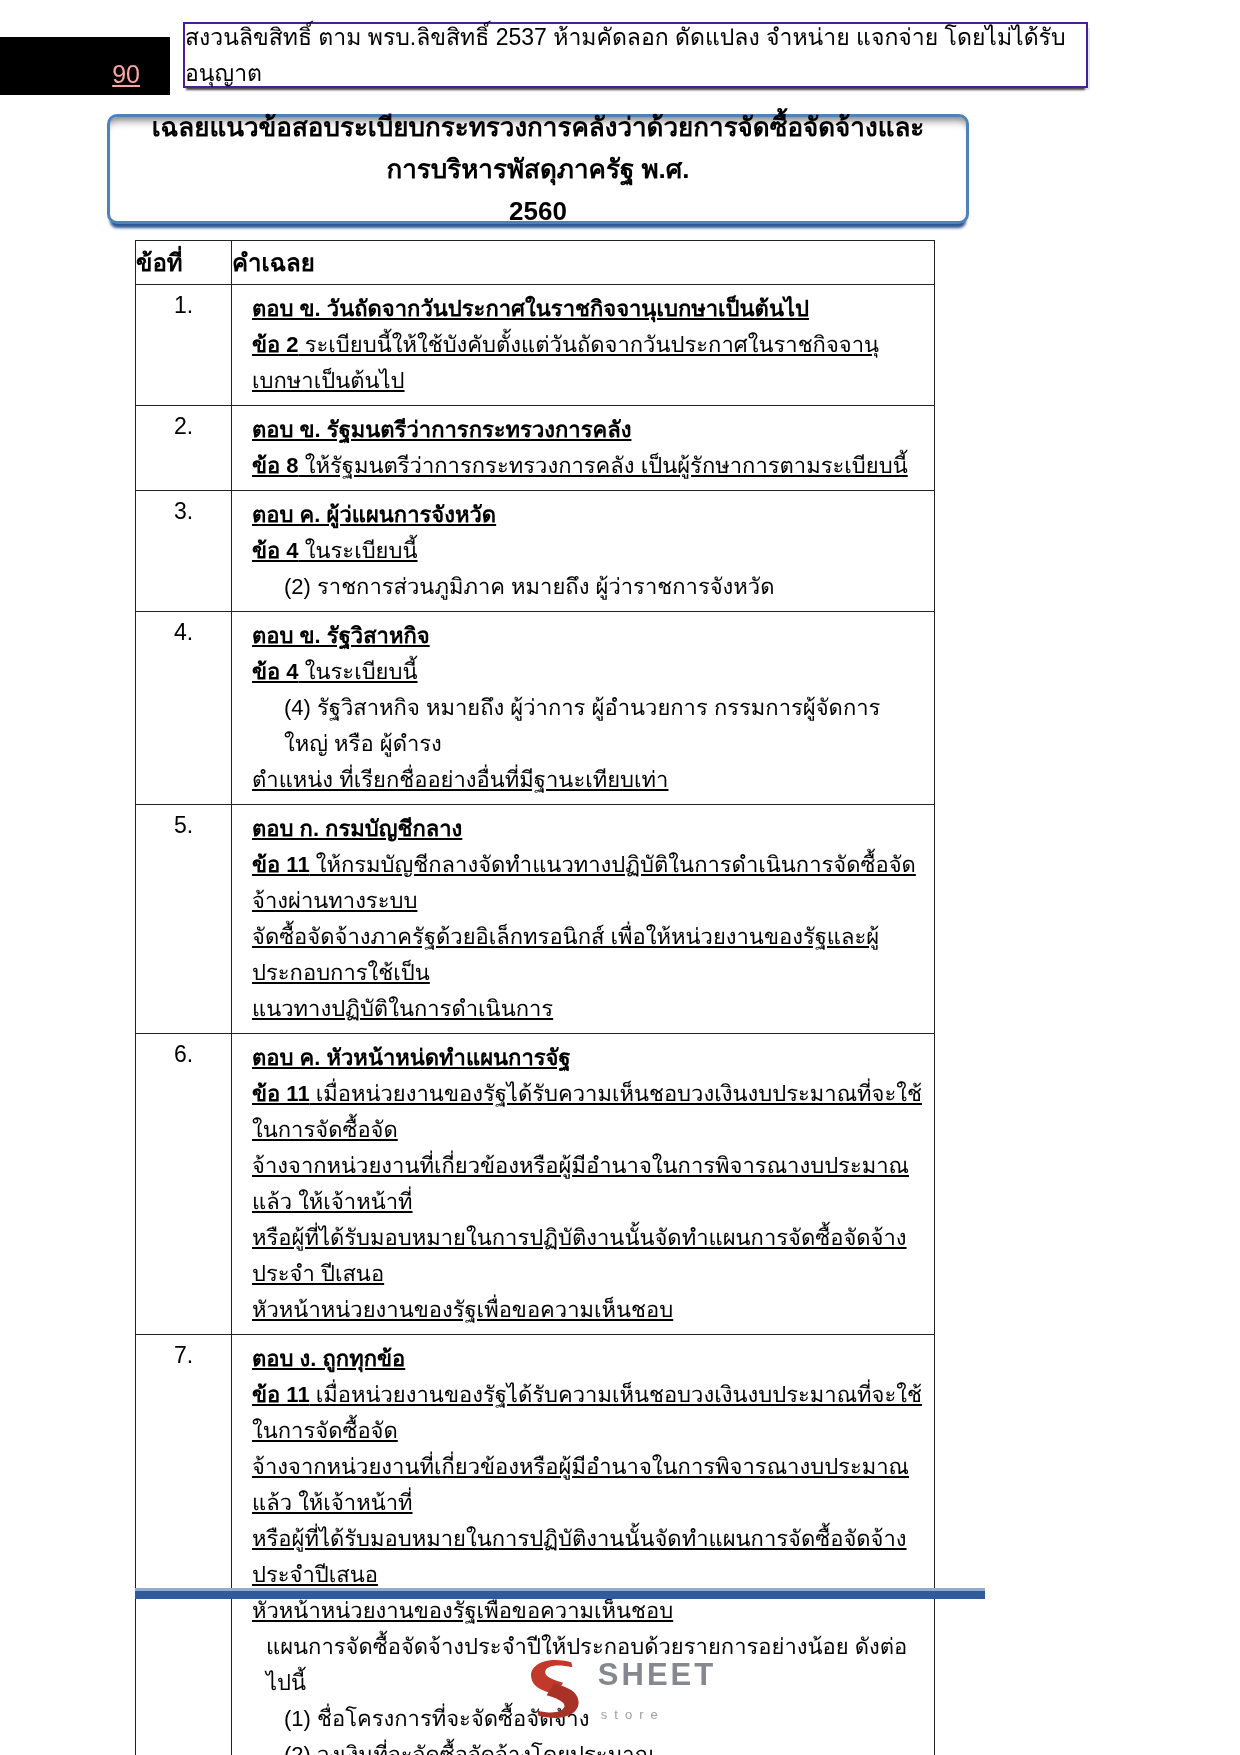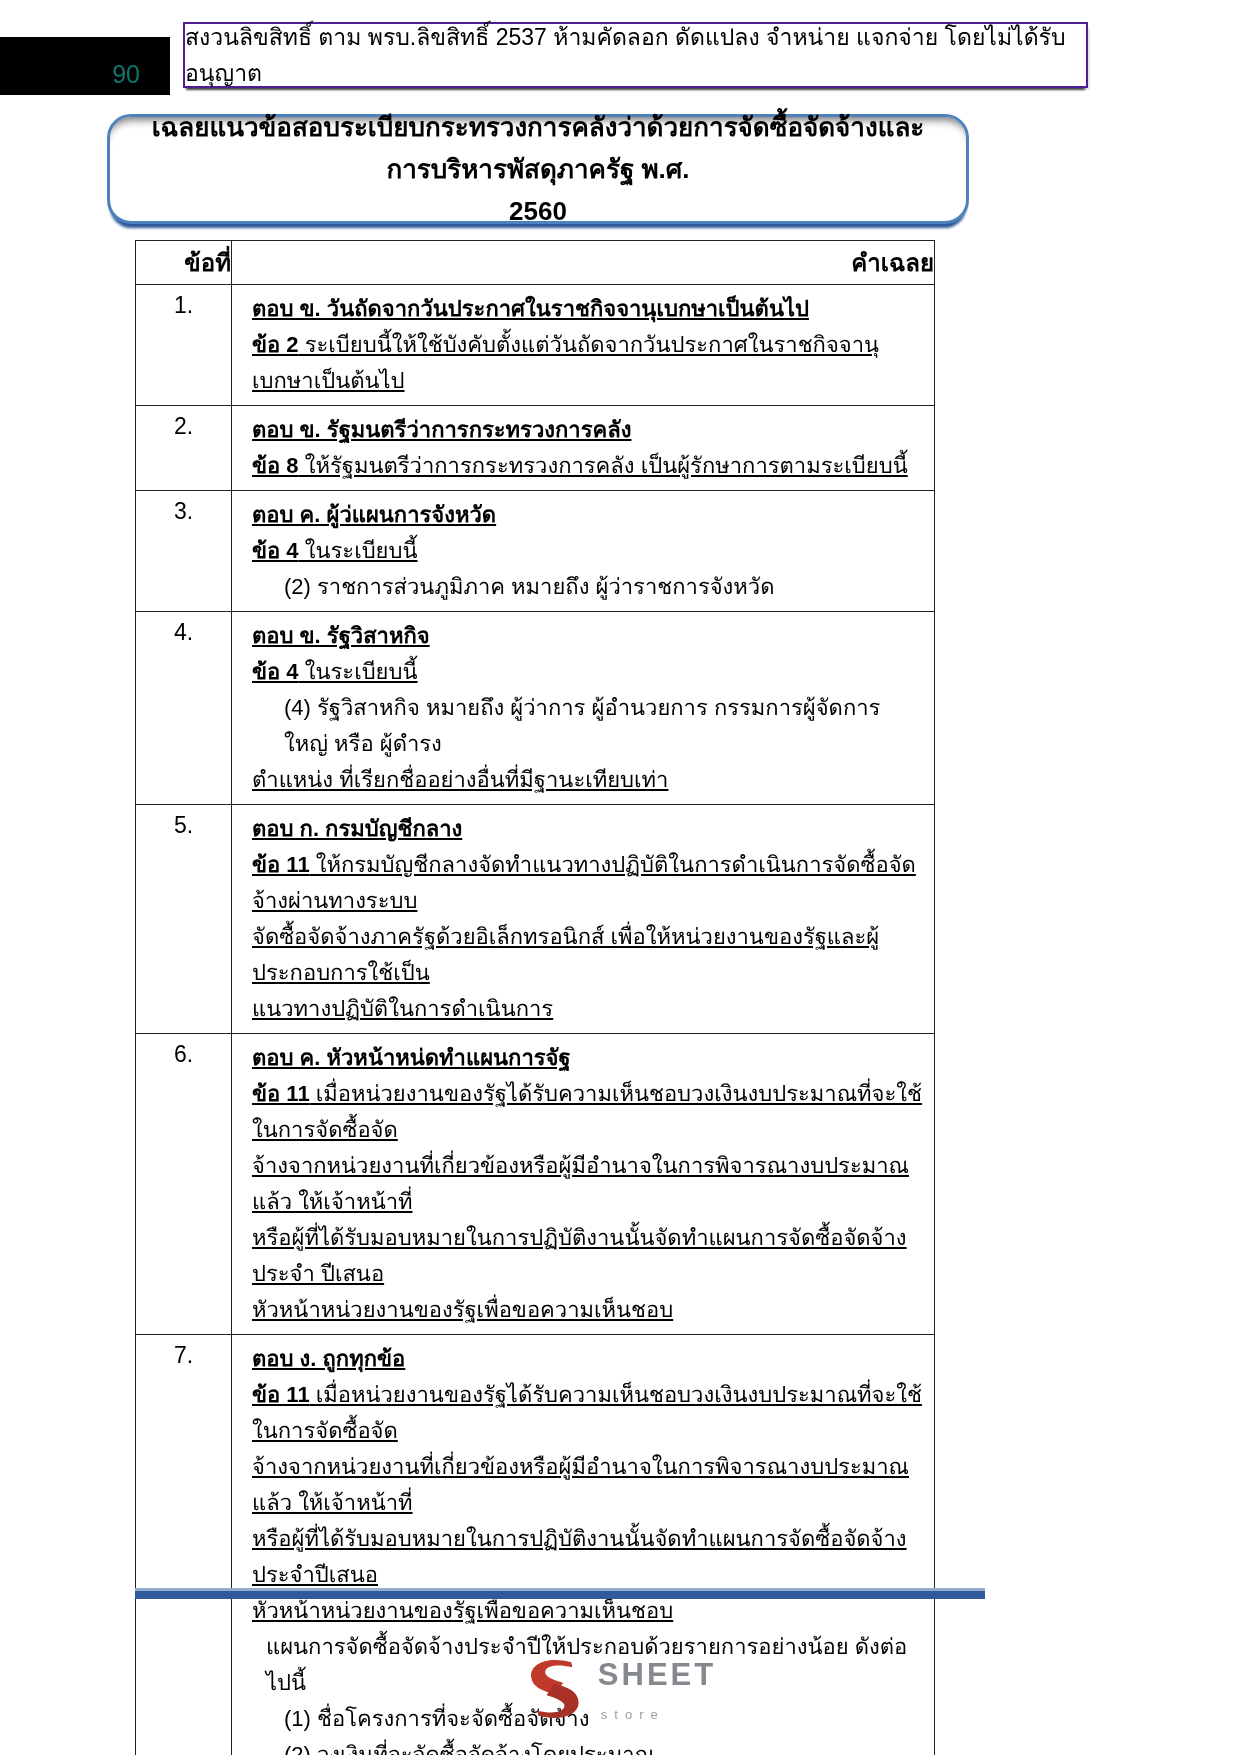--- a/index.html
+++ b/index.html
@@ -9,57 +9,58 @@
     margin:0 auto;
     background:#ffffff;
     font-family:"Liberation Sans", sans-serif;
     color:#000;
     overflow:hidden;
   }
 
   
   .pagenum-box{
     position:absolute;left:0;top:37px;width:170px;height:58px;
-    background:#000;color:#0f766e;
+    background:#000;color:#fca5a5;
     display:flex;align-items:flex-end;justify-content:flex-end;
     padding:0 30px 6px 0;box-sizing:border-box;
     font-size:25px;
+    text-decoration:underline;
   }
 
   
   .copyright-box{
     position:absolute;left:183px;top:22px;width:905px;height:66px;
     border:2px solid #4c1d95;background:#fff;box-sizing:border-box;
     display:flex;align-items:center;justify-content:center;
     font-size:23px;
     box-shadow:0 5px 2px -3px #444, 4px 4px 0 -2px #e8e8e8;
   }
 
   
   .title-box{
     position:absolute;left:107px;top:114px;width:862px;height:110px;
-    border:3px solid #4f81bd;border-radius:24px;background:#fff;box-sizing:border-box;
+    border:3px solid #4f81bd;border-radius:10px;background:#fff;box-sizing:border-box;
     display:flex;flex-direction:column;align-items:center;justify-content:center;
     text-align:center;font-weight:bold;font-size:26px;line-height:42px;
     box-shadow:0 7px 3px -3px #2d5795, inset 0 10px 8px -7px rgba(0,0,0,0.55);
     padding:0 24px;
   }
 
   
   table.answers{
     position:absolute;left:135px;top:240px;width:800px;
     border-collapse:collapse;table-layout:fixed;
     font-size:22px;
   }
   table.answers th, table.answers td{
     border:1.5px solid #222;
     vertical-align:top;box-sizing:border-box;
   }
   table.answers th{
-    font-size:24px;font-weight:bold;text-align:right;
+    font-size:24px;font-weight:bold;text-align:left;
     height:44px;vertical-align:middle;padding:0;
   }
   th.col-no, td.col-no{width:96px;text-align:center;}
   td.col-no{padding-top:7px;font-size:23px;}
   td.col-ans{padding:6px 12px 6px 20px;}
   .line{line-height:36px;}
   .line b{font-weight:bold;}
   .ind-0{padding-left:0;text-decoration:underline;}
   .ind-1{padding-left:14px;}
   .ind-2{padding-left:32px;}

